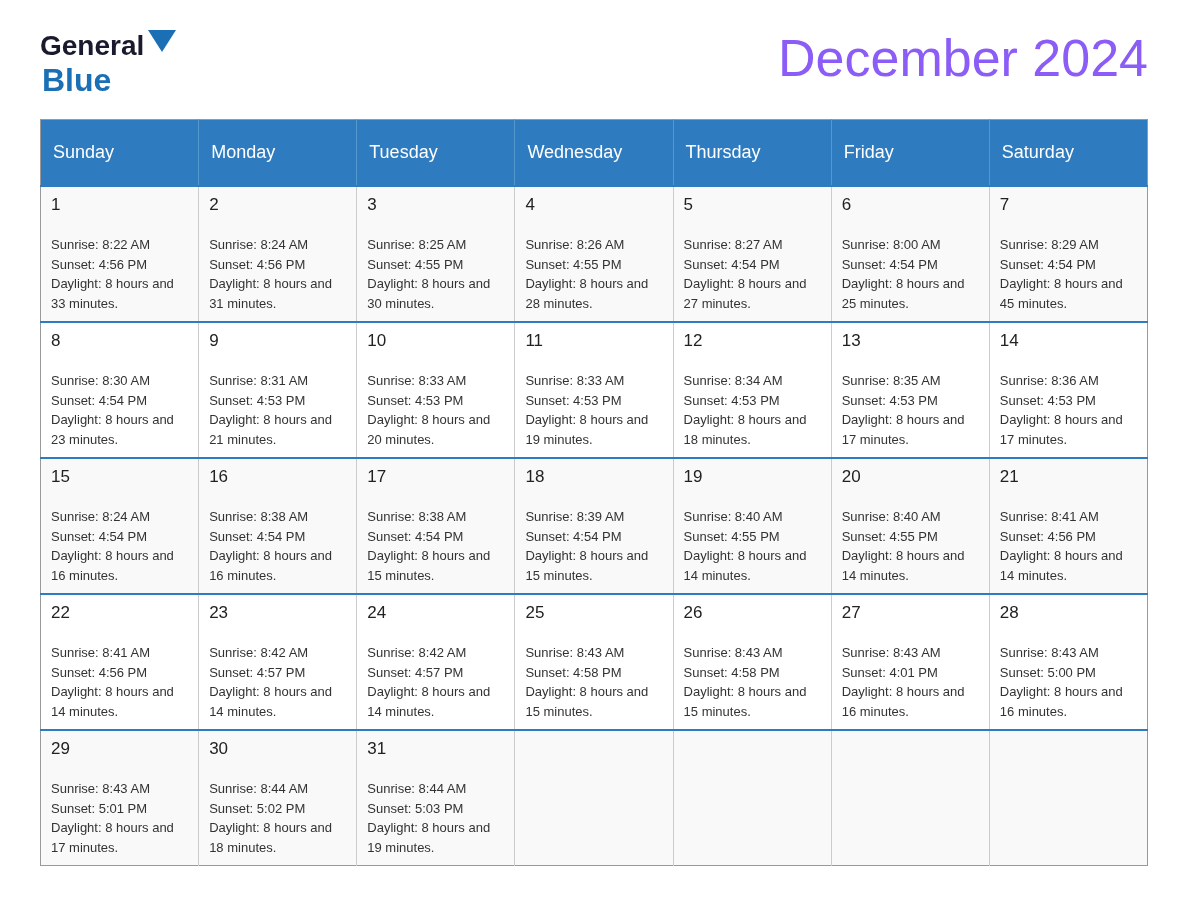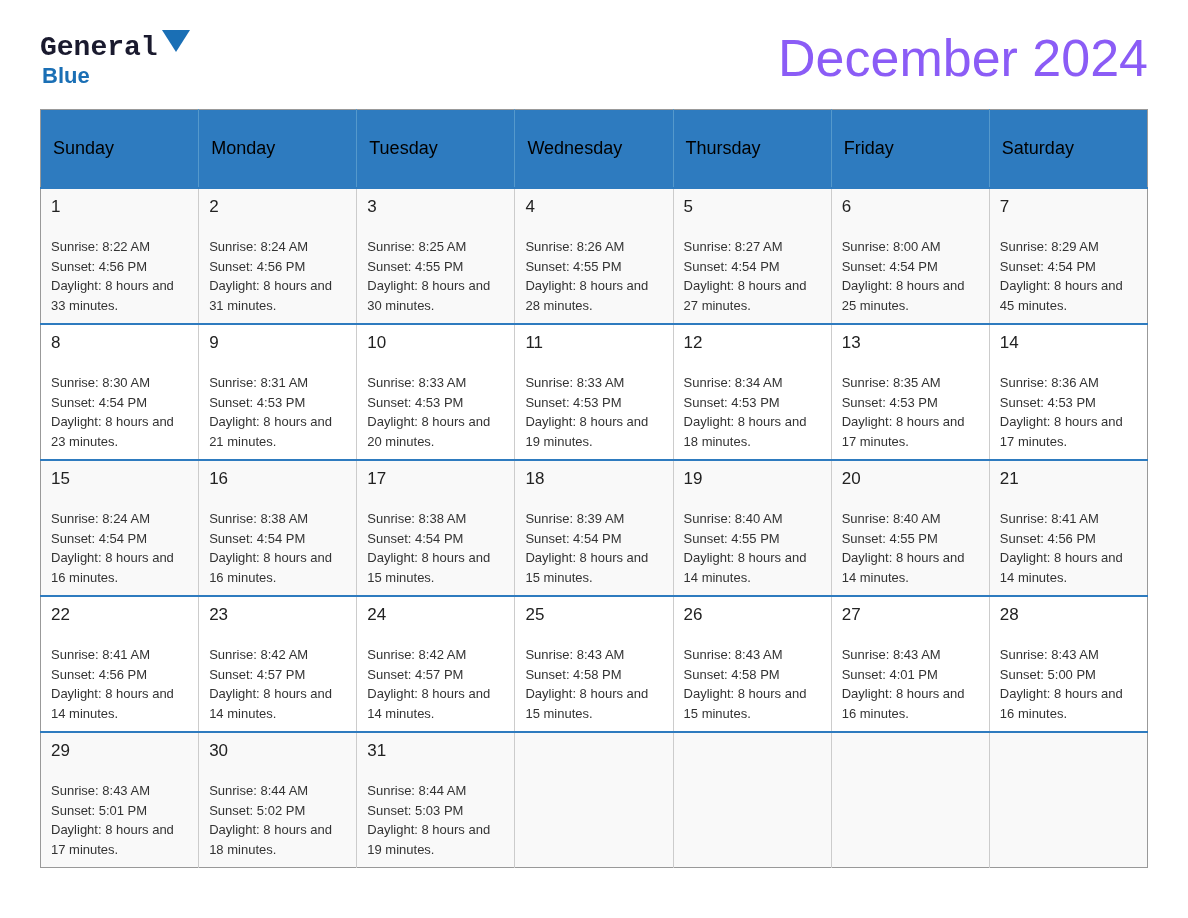--- a/index.html
+++ b/index.html
@@ -15,33 +15,32 @@
       justify-content: space-between;
       align-items: flex-start;
       margin-bottom: 20px;
     }
     .logo-text-general {
       font-size: 28px;
       font-weight: bold;
       color: #1a1a2e;
     }
     .logo-text-blue {
-      font-size: 22px;
+      font-size: 32px;
       font-weight: bold;
       color: #1a6fb5;
       margin-left: 2px;
     }
     .logo-container {
       display: flex;
       flex-direction: column;
     }
     .logo-top-row {
       display: flex;
       align-items: flex-end;
-      font-family: Liberation Mono, monospace;
     }
     .title-area {
       text-align: right;
     }
     .month-title {
       font-size: 52px;
       font-weight: normal;
       color: #8b5cf6;
       line-height: 1.1;
     }
@@ -52,24 +51,24 @@
     }
     table {
       width: 100%;
       border-collapse: collapse;
       border: 1px solid #999;
     }
     thead tr {
       background-color: #2e7bbf;
     }
     thead th {
-      color: #000000;
+      color: #ffffff;
       font-size: 18px;
       font-weight: normal;
-      padding: 28px 12px;
+      padding: 22px 12px;
       text-align: left;
       border-right: 1px solid #5599cc;
     }
     thead th:last-child {
       border-right: none;
     }
     tbody tr {
       border-top: 2px solid #2e7bbf;
     }
     tbody td {

